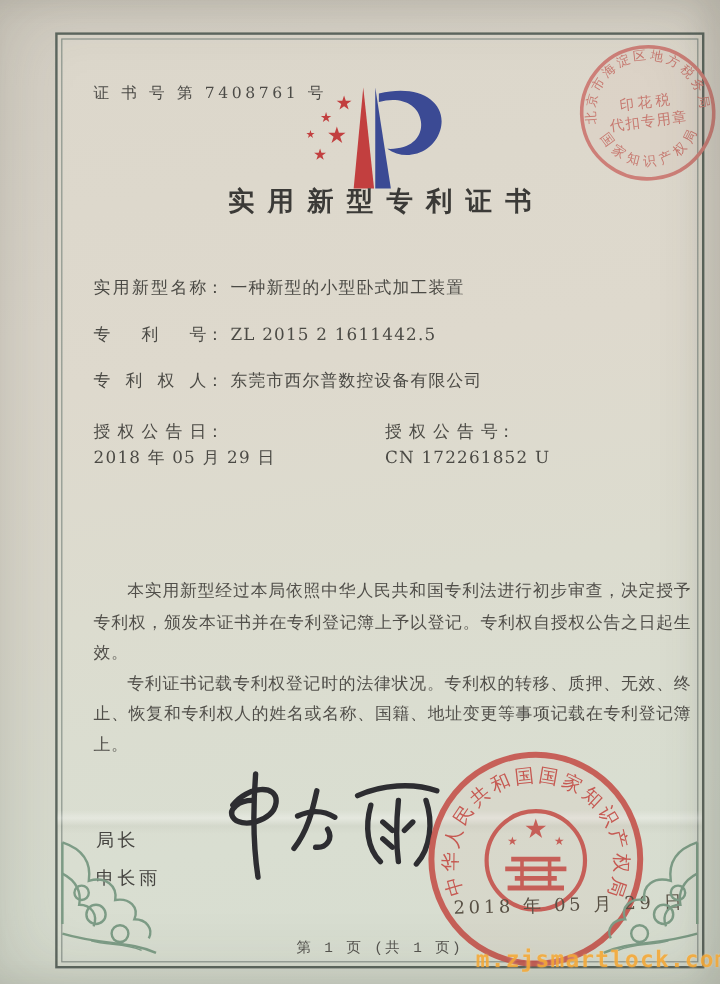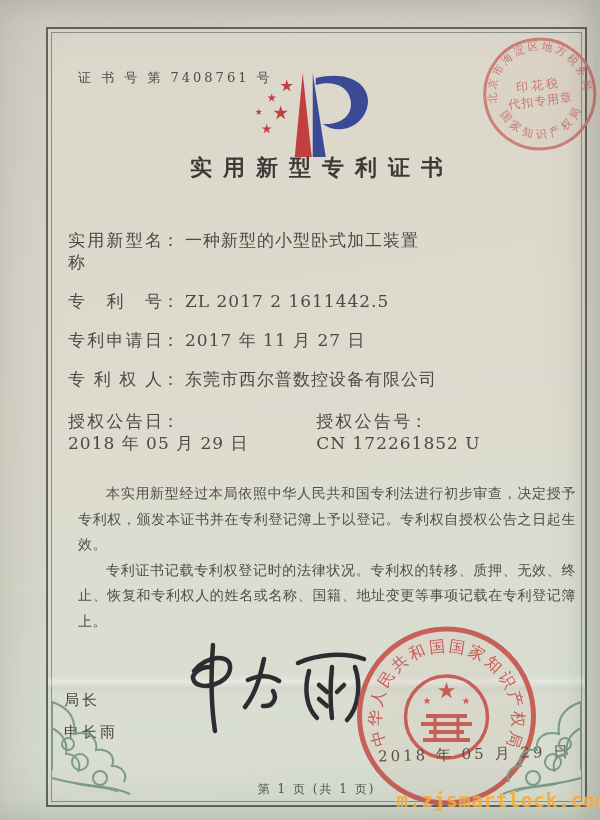--- a/index.html
+++ b/index.html
@@ -21,43 +21,43 @@
   }
   .inner{position:absolute;inset:3px;border:1px solid #8b948c;pointer-events:none;}
   .certno{
     position:absolute;left:30px;top:40px;font-size:13px;letter-spacing:3px;color:#4c4b47;
   }
   .logo{position:absolute;left:50%;top:42px;transform:translateX(-54%);}
   .title{
     position:absolute;top:124px;left:0;right:0;text-align:center;
     font-size:22px;font-weight:bold;letter-spacing:11px;color:#3b3a37;text-indent:11px;
   }
-  .fields{position:absolute;left:20px;right:20px;top:200px;font-size:17px;color:#4b4a45;}
+  .fields{position:absolute;left:30px;right:20px;top:200px;font-size:14px;color:#4b4a45;}
   .frow{margin-bottom:17px;line-height:22px;}
   .flabel{
     display:inline-block;width:94px;vertical-align:top;
     text-align:justify;text-align-last:justify;
   }
   .fcolon{display:inline-block;vertical-align:top;margin-right:6px;}
   .fvalue{display:inline-block;vertical-align:top;max-width:392px;white-space:pre-line;letter-spacing:1px;}
   .grantrow{display:flex;justify-content:space-between;padding-right:14px;margin-top:20px;line-height:22px;}
   .paras{position:absolute;left:30px;right:9px;top:452px;font-size:14px;line-height:25.5px;color:#514f4a;text-align:justify;}
   .paras p{margin:0;text-indent:2em;letter-spacing:.5px;}
-  .director{position:absolute;left:16px;top:662px;font-size:15px;color:#454440;}
+  .director{position:absolute;left:32px;top:662px;font-size:15px;color:#454440;}
   .director div{margin-bottom:13px;letter-spacing:3px;}
   .signature{position:absolute;left:118px;top:608px;}
   .sealwrap{position:absolute;left:303px;top:592px;}
   .sealdate{
     position:absolute;left:330px;top:716px;font-size:15px;color:#585044;
     letter-spacing:3px;transform:rotate(-1.5deg);white-space:nowrap;
   }
   .taxstamp{position:absolute;left:430px;top:3px;transform:rotate(-7deg);}
   .footer{
     position:absolute;left:0;right:0;bottom:7px;text-align:center;
-    font-size:12px;letter-spacing:2px;color:#55544f;
+    font-size:12px;letter-spacing:2px;color:#55544f;font-family:Liberation Mono, monospace;
   }
   .corner{position:absolute;pointer-events:none;}
   .corner.br{right:2px;bottom:3px;}
   .corner.bl{left:2px;bottom:3px;transform:scaleX(-1);}
   .crease{
     position:absolute;left:0;right:0;top:646px;height:20px;pointer-events:none;
     background:linear-gradient(to bottom,rgba(255,255,255,0),rgba(255,255,255,.30),rgba(120,120,110,.06),rgba(255,255,255,0));
   }
   .watermark{
     position:absolute;top:789px;right:-8px;z-index:9;
@@ -91,24 +91,21 @@
     </svg>
   </div>
 
   <div class="title">实用新型专利证书</div>
 
   <div class="fields">
     <div class="frow">
       <span class="flabel">实用新型名称</span><span class="fcolon">：</span><span class="fvalue">一种新型的小型卧式加工装置</span>
     </div>
     <div class="frow">
-      <span class="flabel">专利号</span><span class="fcolon">：</span><span class="fvalue">ZL 2017 2 1611442.5</span>
-    </div>
-    <div class="frow">
-      <span class="flabel">专利申请日</span><span class="fcolon">：</span><span class="fvalue">2017 年 11 月 27 日</span>
+      <span class="flabel">专利号</span><span class="fcolon">：</span><span class="fvalue">ZL 2015 2 1611442.5</span>
     </div>
     <div class="frow">
       <span class="flabel">专利权人</span><span class="fcolon">：</span><span class="fvalue">东莞市西尔普数控设备有限公司</span>
     </div>
     <div class="grantrow">
       <span>
         <span class="flabel">授权公告日</span><span class="fcolon">：</span><span class="fvalue">2018 年 05 月 29 日</span>
       </span>
       <span>
         <span class="flabel">授权公告号</span><span class="fcolon">：</span><span class="fvalue">CN 172261852 U</span>

